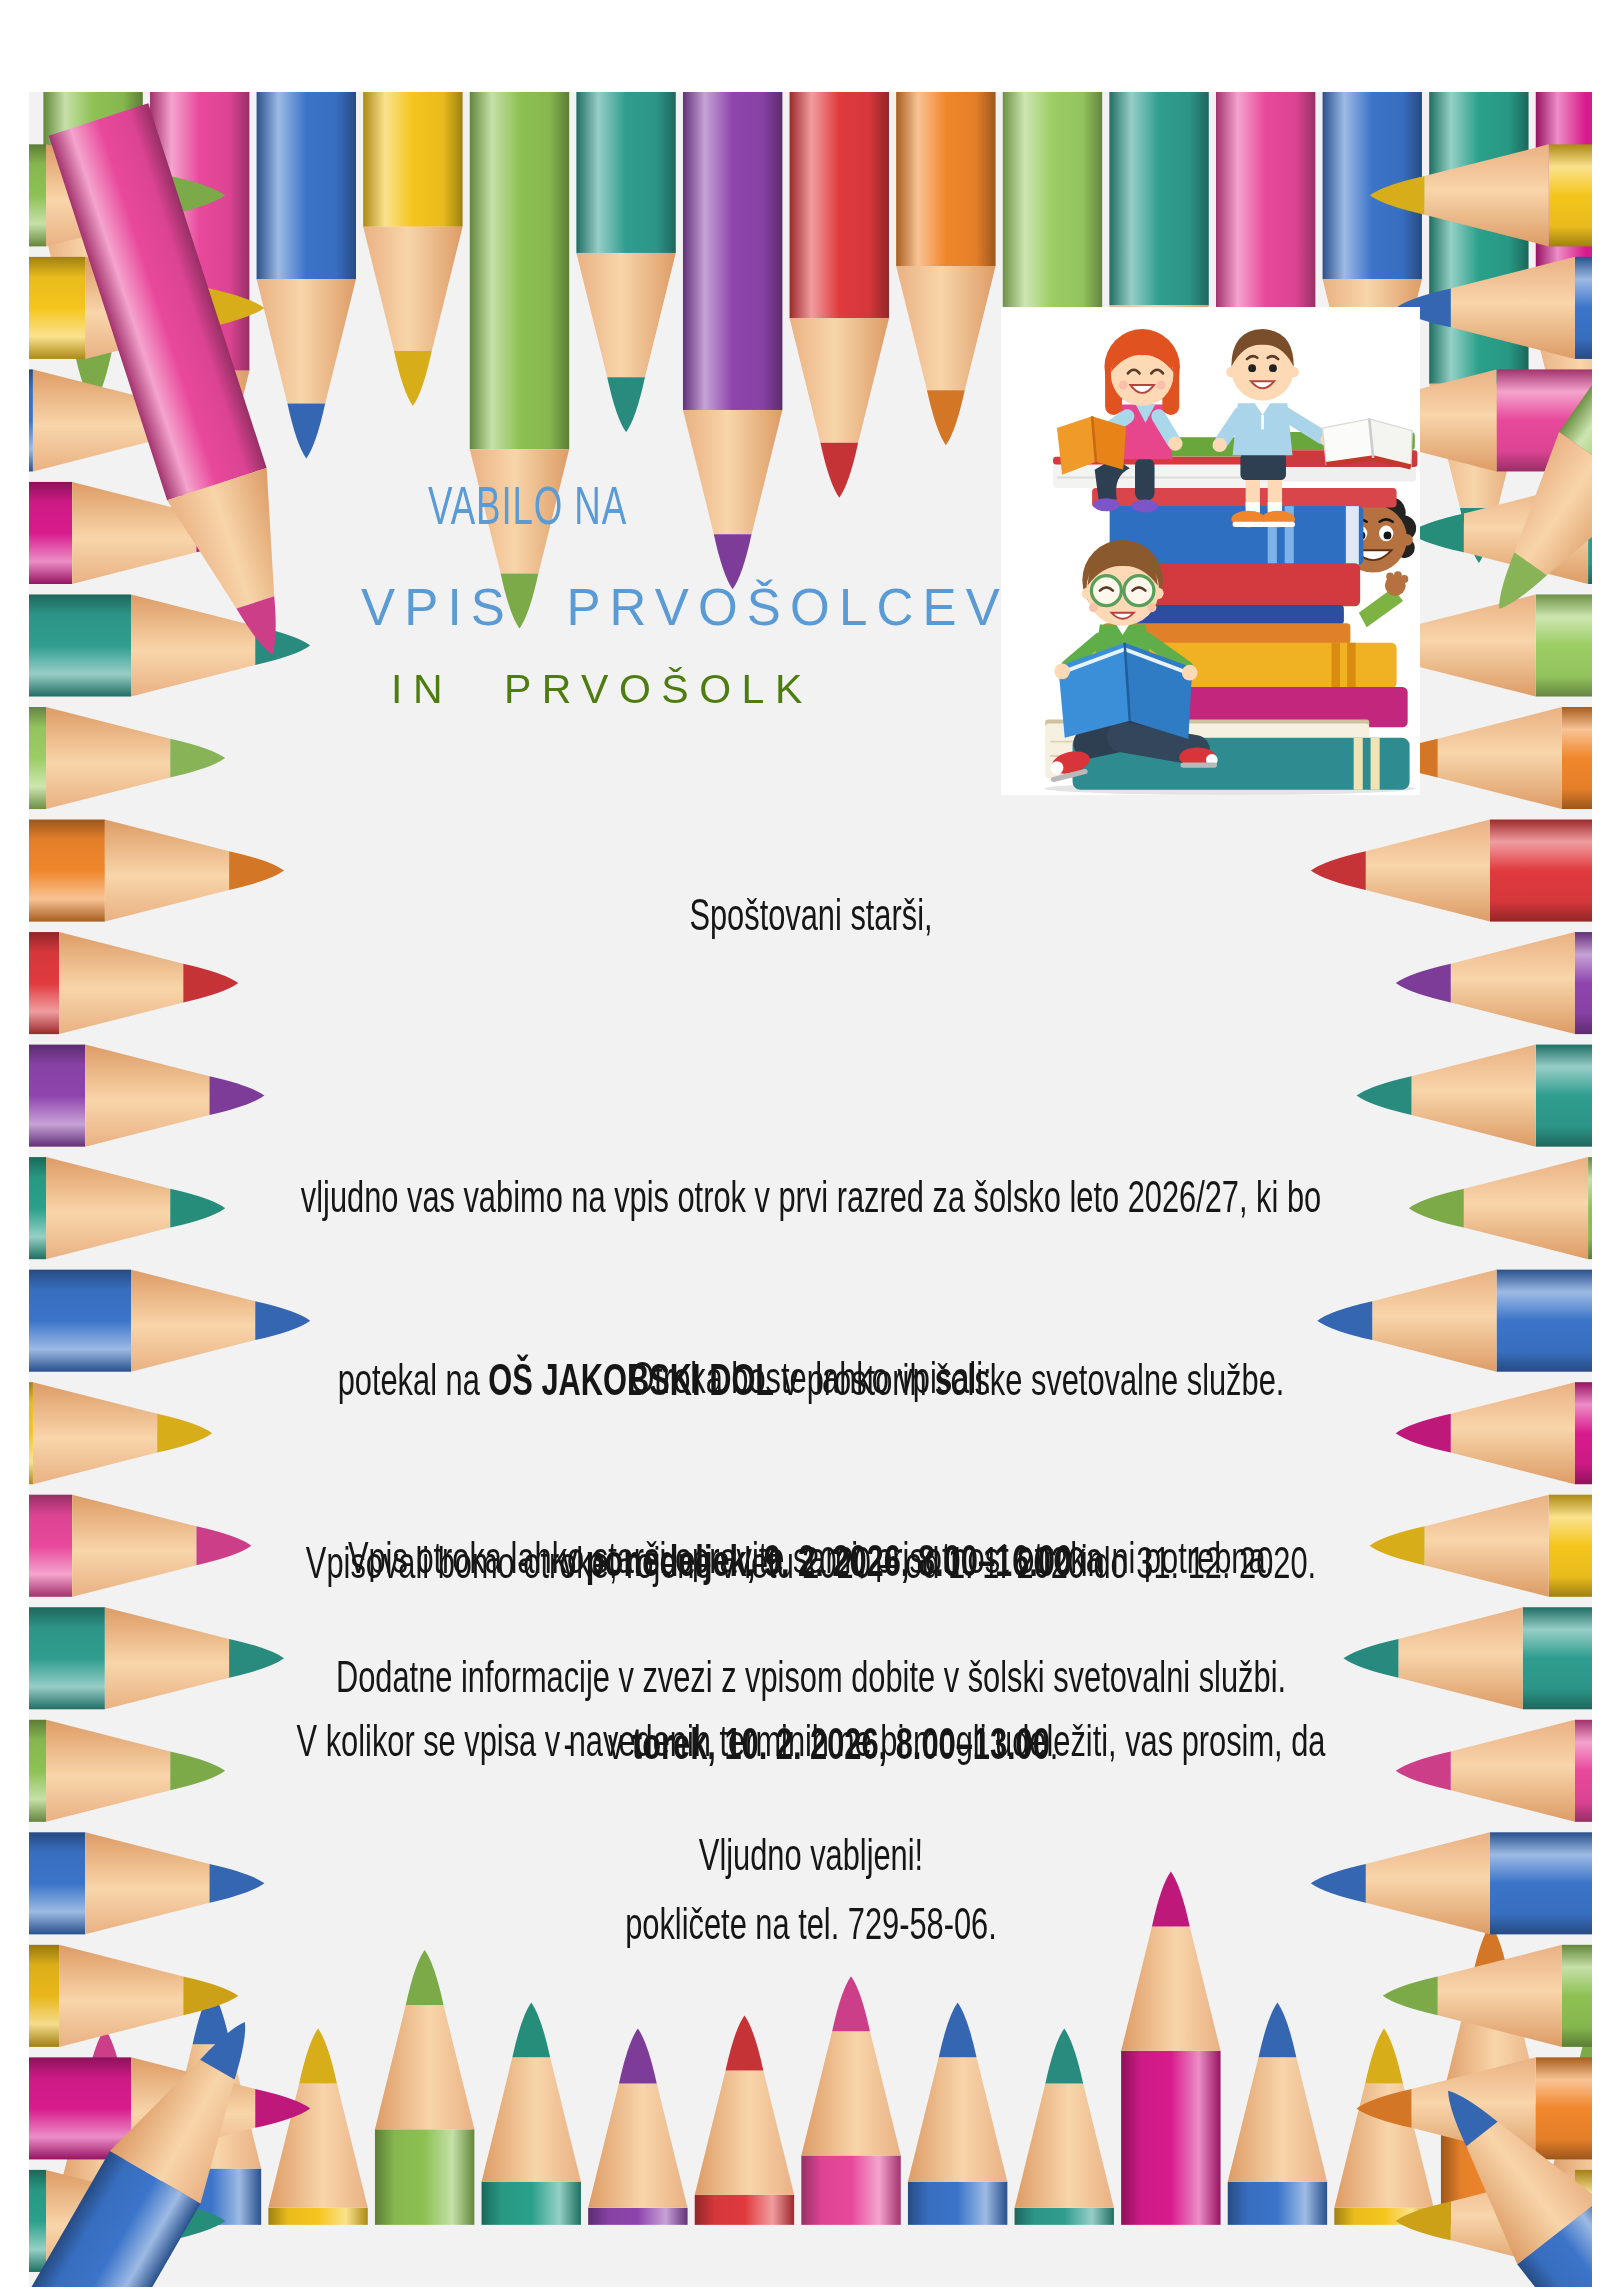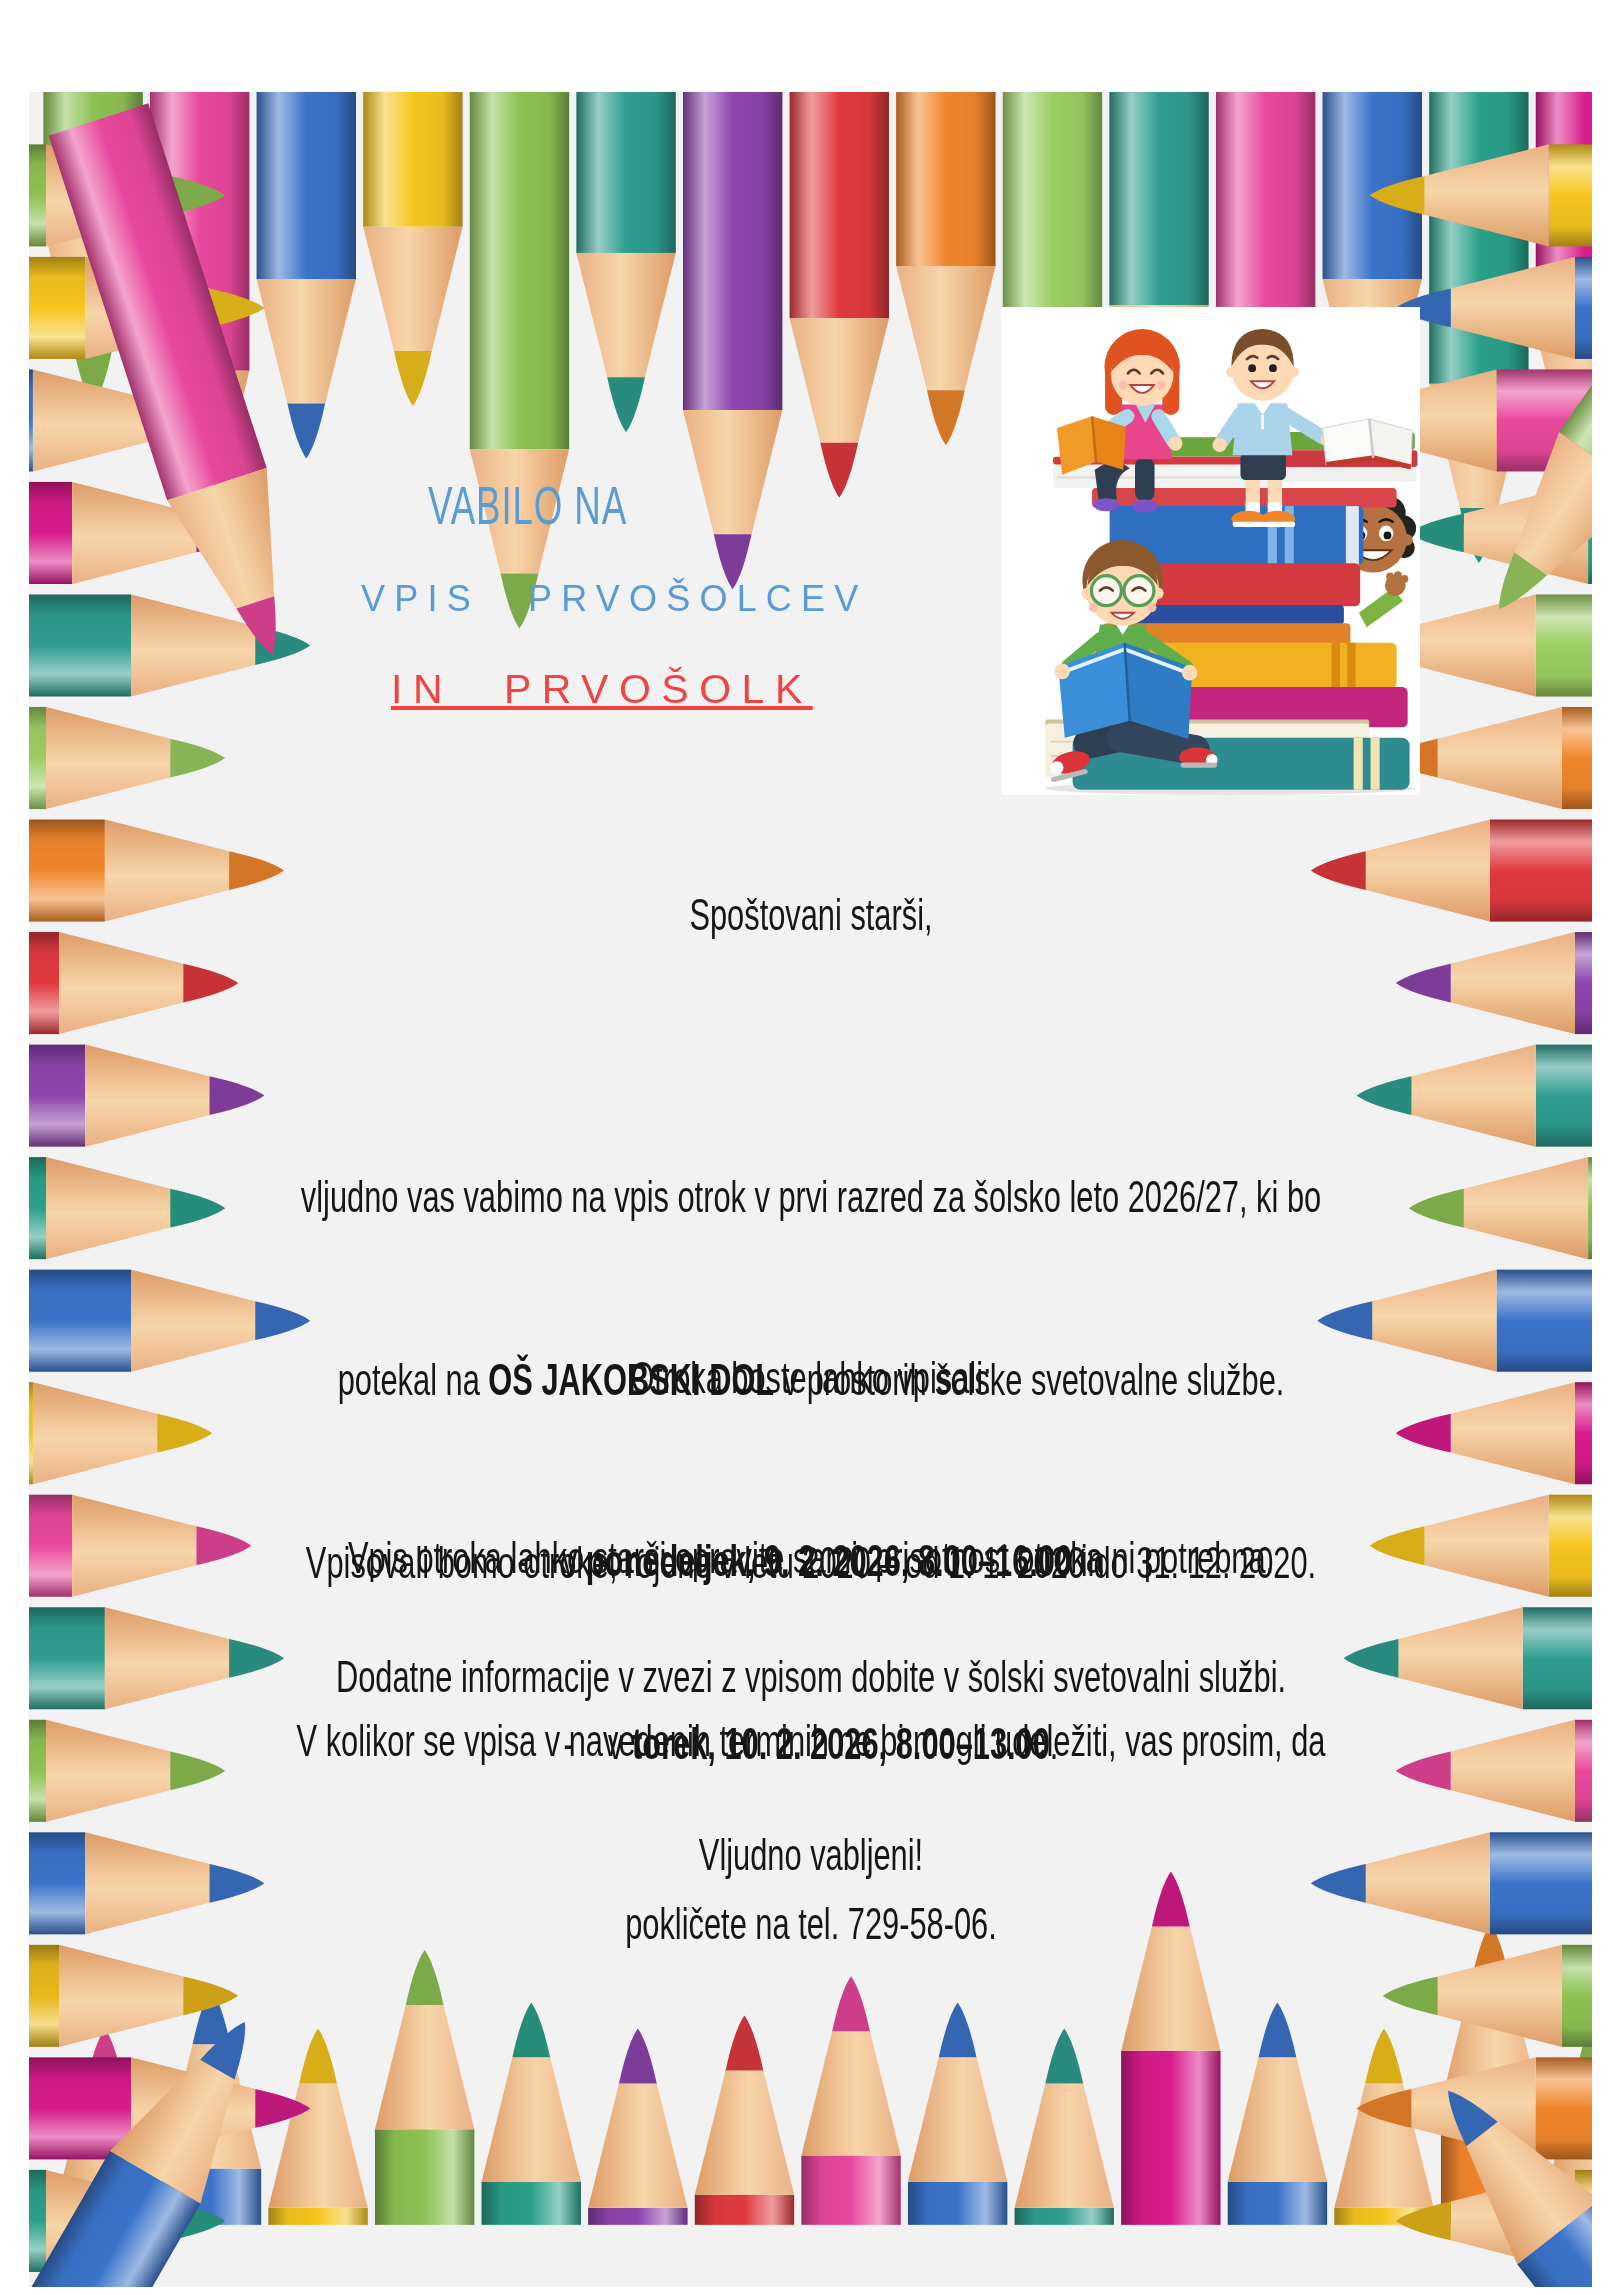--- a/index.html
+++ b/index.html
@@ -15,21 +15,21 @@
   .illu{
     position:absolute;left:1001px;top:307px;width:419px;height:488px;
     background:#ffffff;z-index:4;
   }
   .illu svg{display:block;width:100%;height:100%}
   .titleline{
     position:absolute;z-index:5;font-weight:400;white-space:nowrap;
   }
   .t1{left:428px;top:474px;font-size:54px;letter-spacing:1.3px;
       transform:scaleX(.68);transform-origin:left top;}
-  .t2{left:361px;top:578px;font-size:36px;letter-spacing:9.2px;word-spacing:29px;}
+  .t2{left:361px;top:578px;font-size:51px;letter-spacing:9.2px;word-spacing:29px;}
   .t3{left:391px;top:666px;font-size:41px;letter-spacing:10.5px;word-spacing:29px;}
   .para{
     position:absolute;left:0;width:1622px;z-index:5;text-align:center;
     font-size:44px;line-height:61px;color:#161616;
     transform:scaleX(.70);transform-origin:center top;white-space:pre-wrap;
   }
   .para b{font-weight:700}
   #salutation{top:884px}
   #intro{top:1044px}
   #schedule{top:1225px}
@@ -911,21 +911,21 @@
       <g transform="translate(330,2950) rotate(-150)">
         <rect x="-80" y="-720" width="160" height="446" fill="url(#pg71)"></rect>
         <polygon points="-80,-274 80,-274 30.4,-84 -30.4,-84" fill="url(#gw)"></polygon>
         <path d="M -30.4,-84 L 30.4,-84 Q 16,-21 0,0 Q -16,-21 -30.4,-84 Z" fill="rgb(52,102,177)"></path>
       </g>
     </svg>
 </div>
 
 <div class="titleline t1" style="color: rgb(91, 155, 213);">VABILO NA</div>
 <div class="titleline t2" style="color: rgb(91, 155, 213);">VPIS PRVOŠOLCEV</div>
-<div class="titleline t3" style="color: #ef4444; text-decoration: underline;">IN PRVOŠOLK</div>
+<div class="titleline t3" style="color: #4d7c0f;">IN PRVOŠOLK</div>
 
 <div class="illu">
 <svg viewBox="0 0 640 750">
 
   <g>
     <circle cx="530" cy="316" r="26" fill="#232322"></circle>
         <circle cx="562" cy="306" r="28" fill="#232322"></circle>
     <circle cx="596" cy="316" r="24" fill="#232322"></circle>
         <circle cx="616" cy="340" r="20" fill="#232322"></circle>
     <circle cx="510" cy="340" r="20" fill="#232322"></circle>

